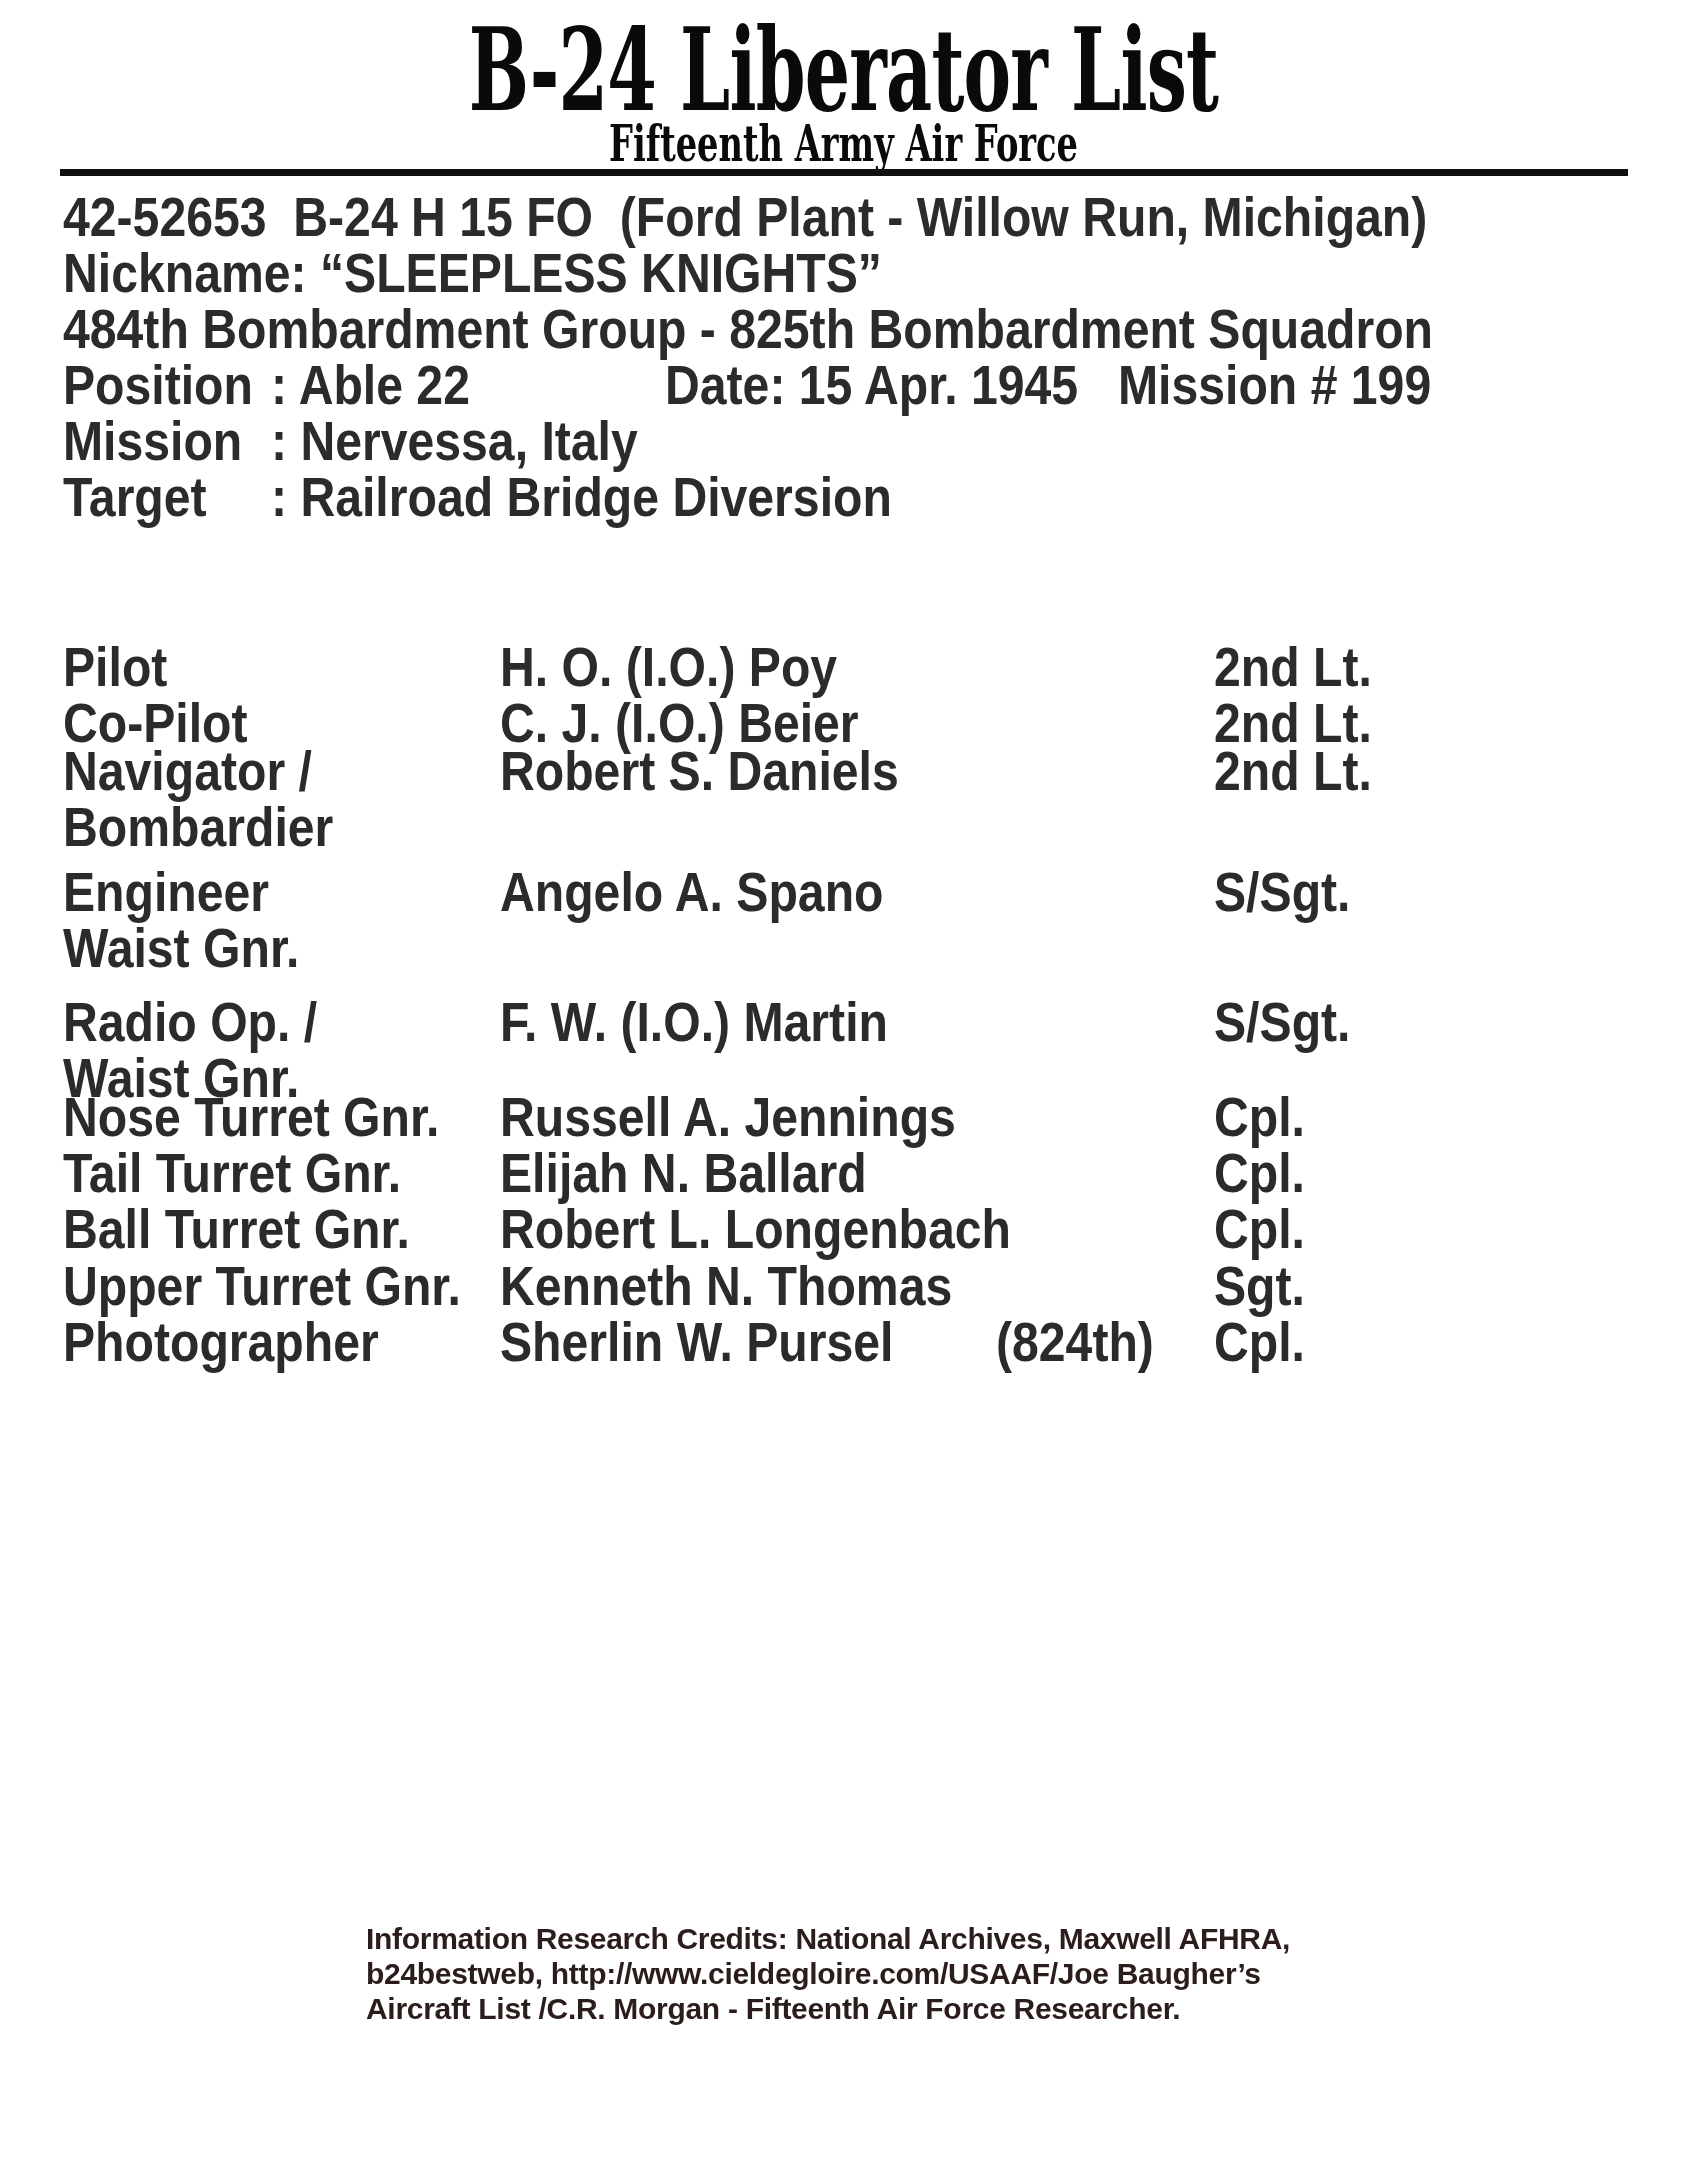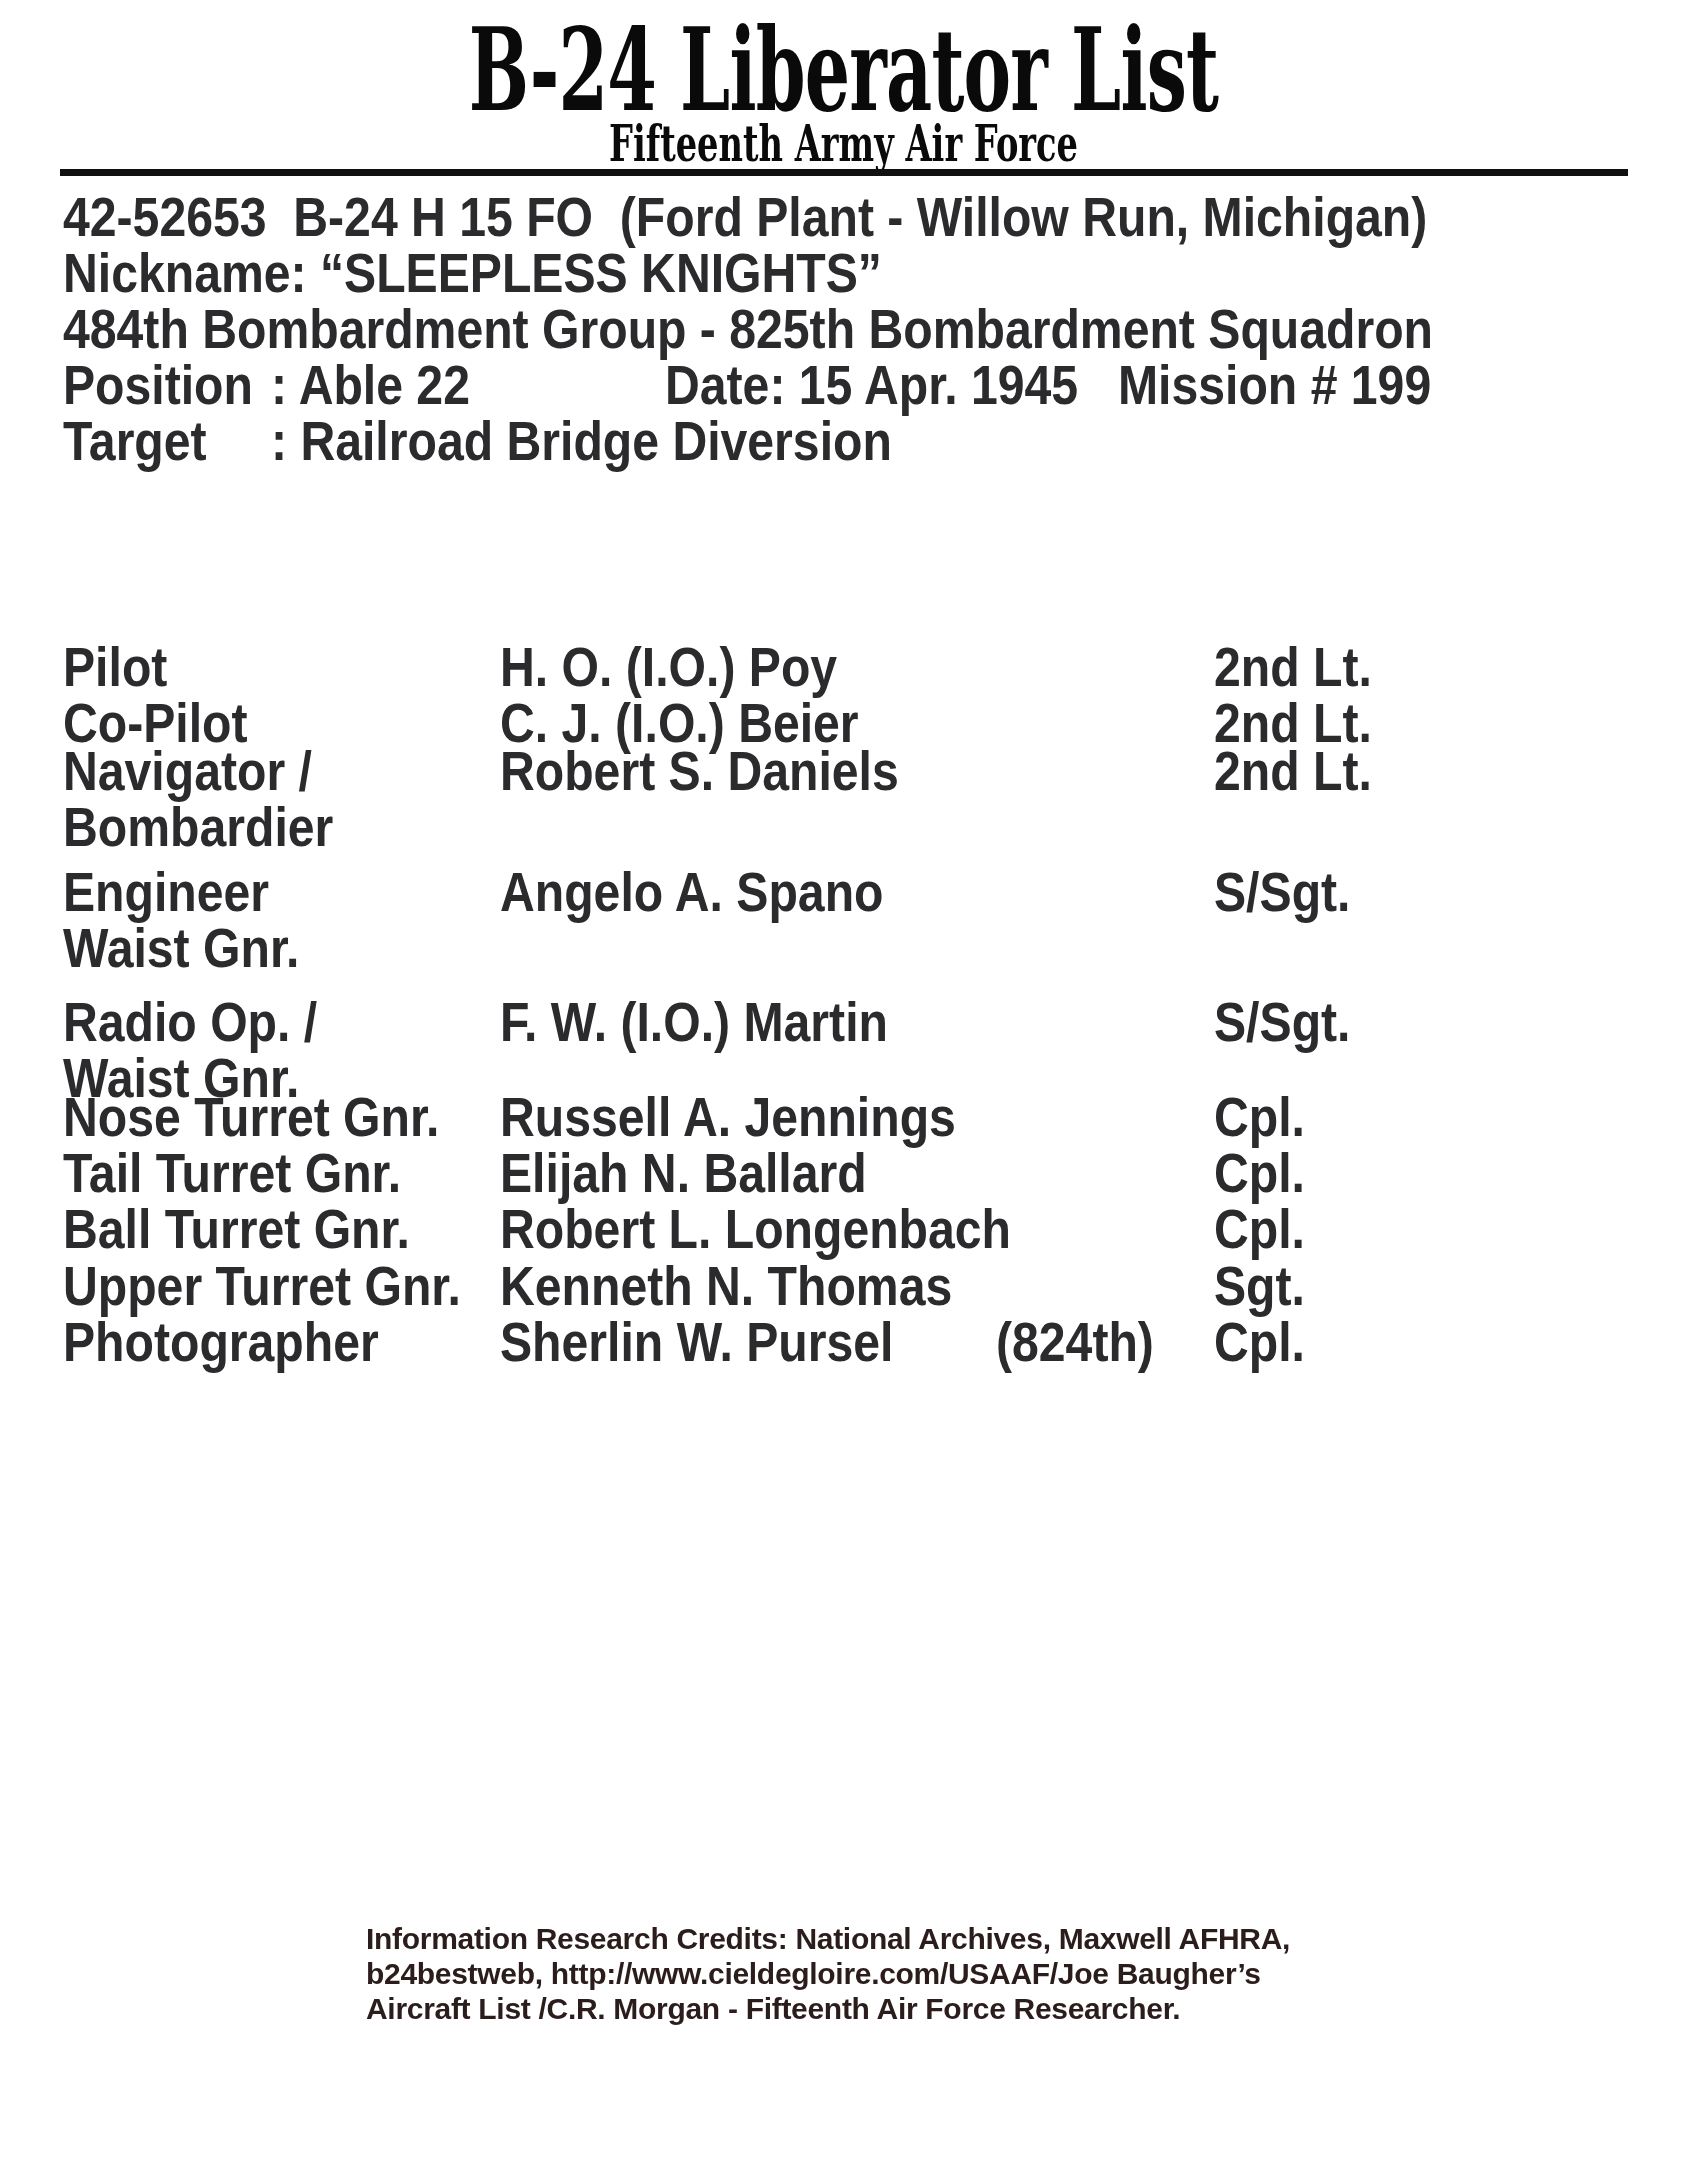--- a/index.html
+++ b/index.html
@@ -127,20 +127,24 @@
     <div class="line">
       <span class="seg">484th Bombardment Group - 825th Bombardment Squadron</span>
     </div>
     <div class="line">
       <span class="seg" style="left:0">Position</span>
       <span class="seg" style="left:208px">: Able 22</span>
       <span class="seg" style="left:602px">Date: 15 Apr. 1945</span>
       <span class="seg" style="left:1055px">Mission # 199</span>
     </div>
     <div class="line">
+      <span class="seg" style="left:0">Mission</span>
+      <span class="seg" style="left:208px">: Nervessa, Italy</span>
+    </div>
+    <div class="line">
       <span class="seg" style="left:0">Target</span>
       <span class="seg" style="left:208px">: Railroad Bridge Diversion</span>
     </div>
   </section>
 
   <section class="crew">
       <div class="crew-row" style="top: 0px; height: 56px; text-align: center;">
         <span class="seg" style="left: 0px; top: 0px;">Pilot</span>
         <span class="seg" style="left: 437px; top: 0px;">H. O. (I.O.) Poy</span>
         <span class="seg" style="left: 1151px; top: 0px;">2nd Lt.</span>

